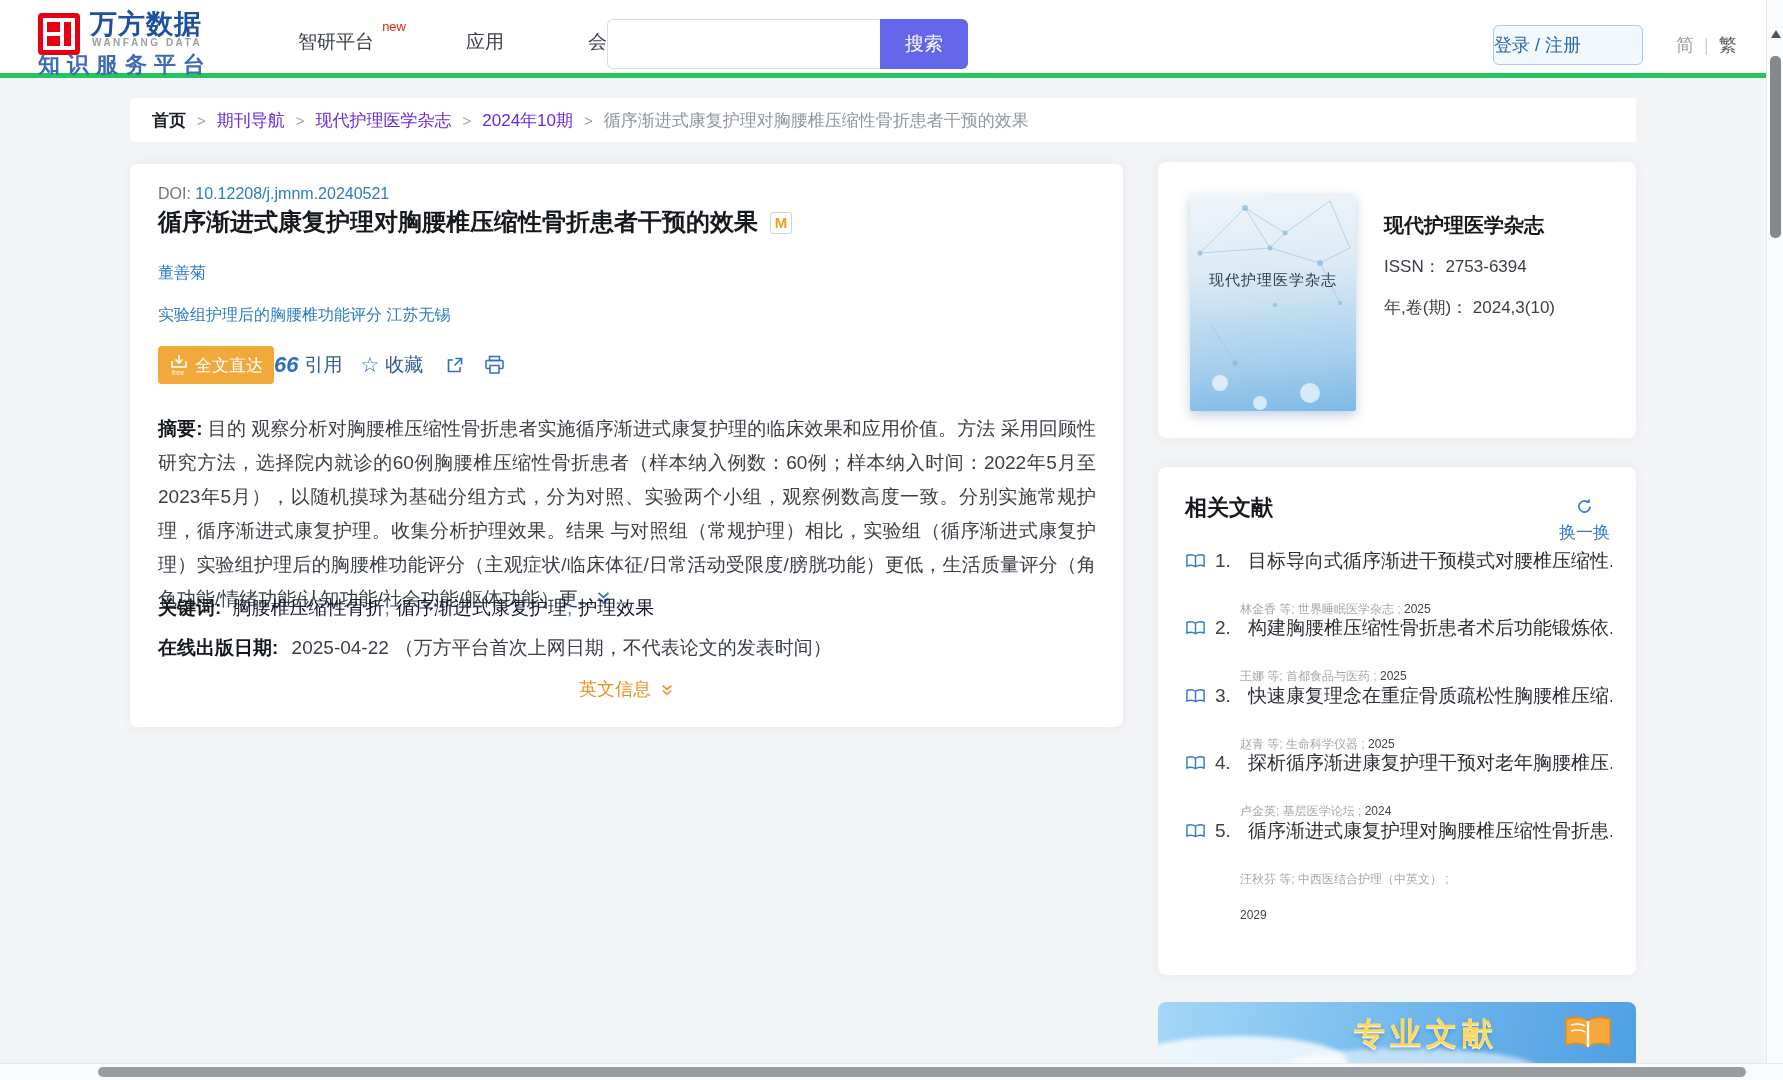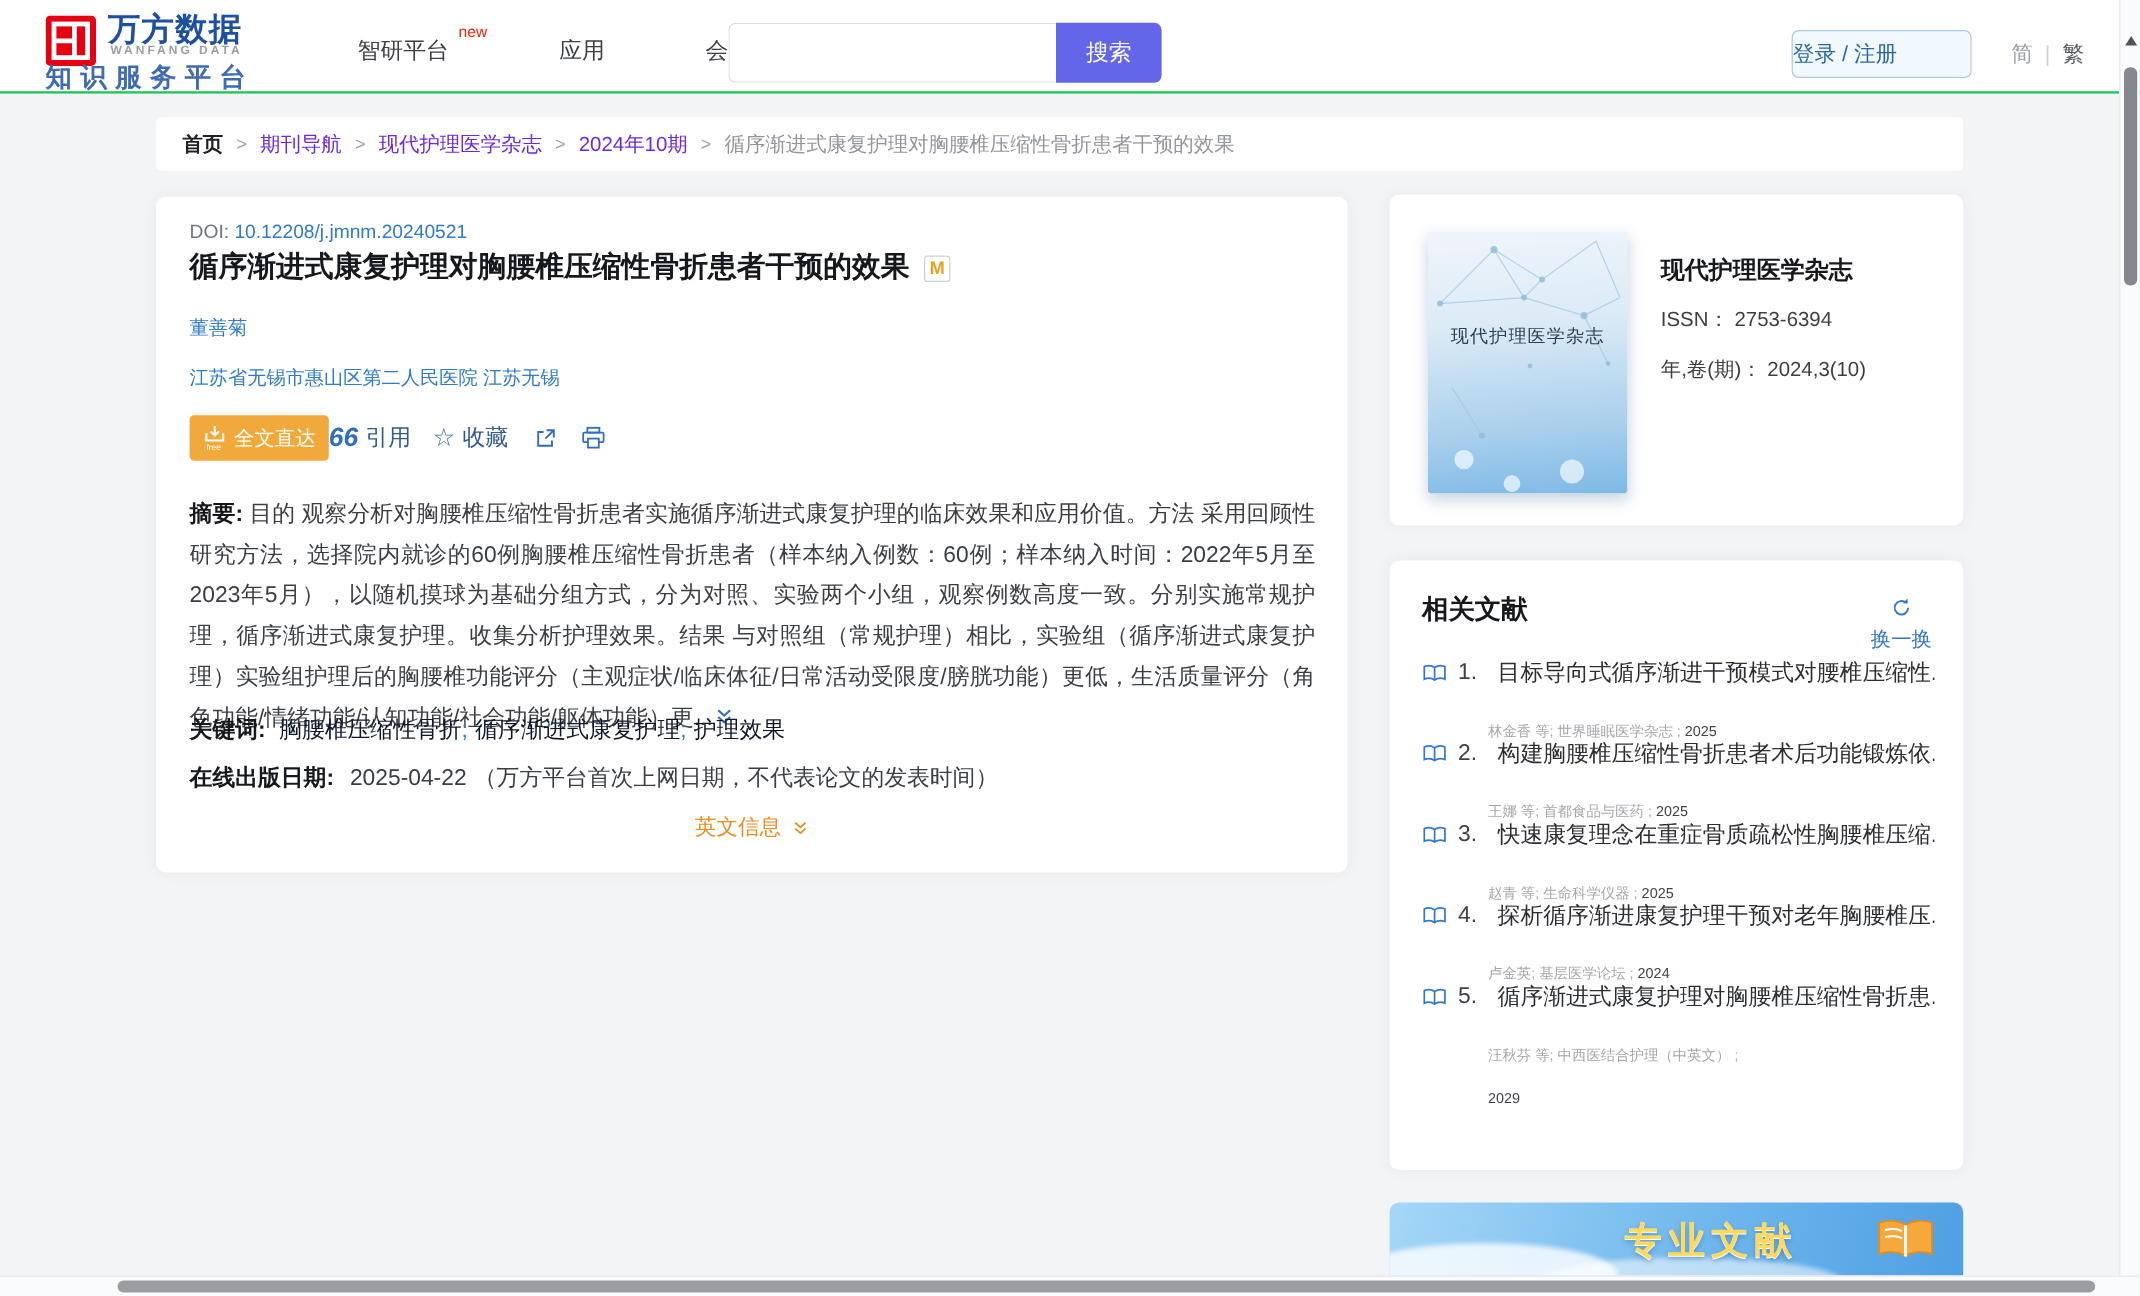--- a/index.html
+++ b/index.html
@@ -1,20 +1,20 @@
 <!DOCTYPE html>
 <html><head>
 <meta charset="utf-8">
 <style>
   * { margin:0; padding:0; box-sizing:border-box; }
   html,body { width:1783px; height:1080px; overflow:hidden; background:#f3f4f6;
               font-family:"Liberation Sans","DejaVu Sans",sans-serif; }
   
   .header { position:absolute; left:0; top:0; width:1783px; height:78px; background:#fff;
-            border-bottom:2px solid #22c55e; z-index:2; }
+            border-bottom:5px solid #22c55e; z-index:2; }
   .logo-icon { position:absolute; left:38px; top:13px; width:42px; height:42px; }
   .brand-cn { position:absolute; left:90px; top:6px; font-size:27px; font-weight:bold;
               color:#1e50a2; letter-spacing:1px; }
   .brand-en { position:absolute; left:92px; top:37px; font-size:10px; font-weight:bold;
               color:#99a0a8; letter-spacing:2.5px; }
   .platform { position:absolute; left:38px; top:50px; font-size:22px; font-weight:600;
               color:#3e6bb4; letter-spacing:7px; }
   .nav-item { position:absolute; top:29px; font-size:19px; color:#3b4046; cursor:pointer; }
   .nav-1 { left:298px; } .nav-2 { left:466px; } .nav-3 { left:588px; }
   .badge-new { position:absolute; top:-10px; right:-32px; font-size:13px; color:#e8240c; }
@@ -169,21 +169,21 @@
   <div class="doi-row">
     <span>DOI: </span><span class="doi-link">10.12208/j.jmnm.20240521</span>
   </div>
   <div class="title-row">
     <span>循序渐进式康复护理对胸腰椎压缩性骨折患者干预的效果</span><span class="m-badge">M</span>
   </div>
   <div class="author-row">
     <span class="blue-link">董善菊</span>
   </div>
   <div class="affil-row">
-    <span class="blue-link">江苏省无锡市惠山区第二人民医院 江苏无锡</span>
+    <span class="blue-link">实验组护理后的胸腰椎功能评分 江苏无锡</span>
   </div>
 
   <div class="actions-row">
     <button class="btn-fulltext">
       <svg width="20" height="22" viewBox="0 0 20 22">
         <path d="M10 1 v7 M6.5 5.5 L10 9 L13.5 5.5" fill="none" stroke="#fff" stroke-width="1.7"></path>
         <path d="M3 7 v6 h14 v-6" fill="none" stroke="#fff" stroke-width="1.7"></path>
         <text x="3" y="21" font-size="7" fill="#fff">free</text>
       </svg>
       <span>全文直达</span>

